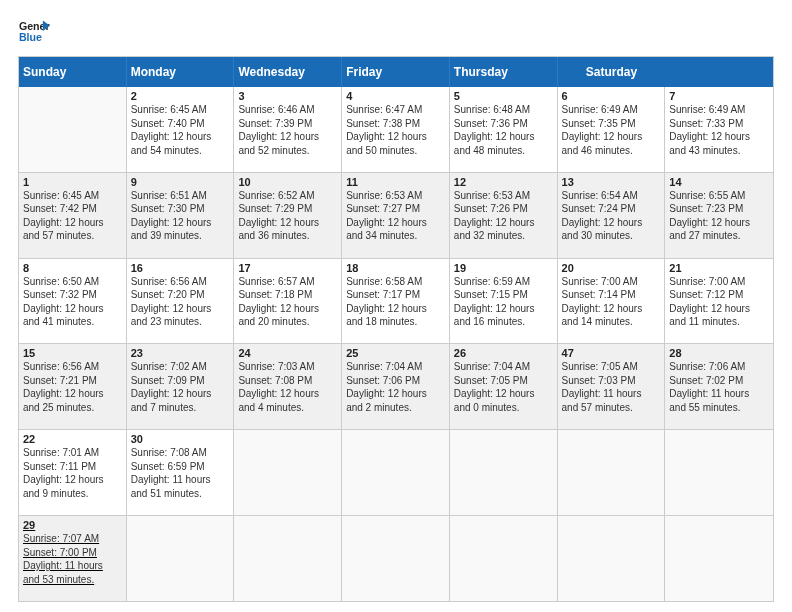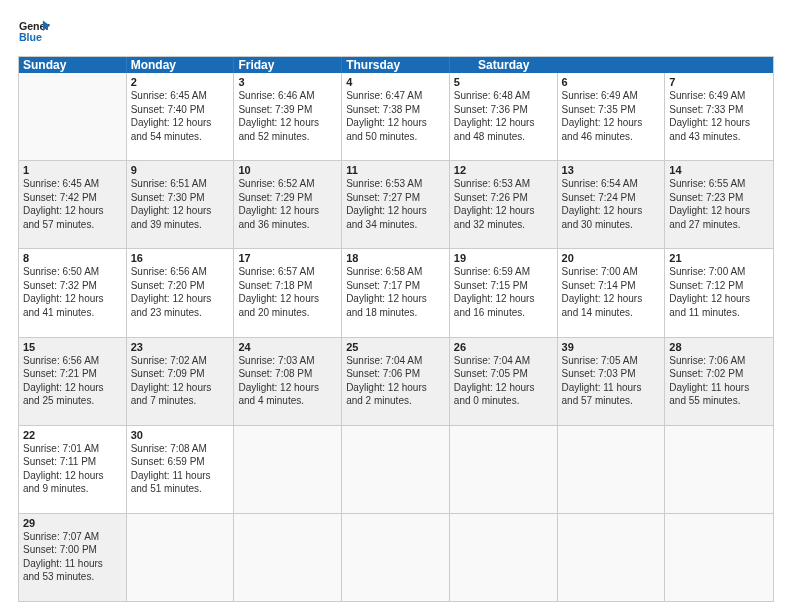--- a/index.html
+++ b/index.html
@@ -53,37 +53,37 @@
     }
     .cal-header {
       display: grid;
       grid-template-columns: repeat(7, 1fr);
       background: #1a6bb5;
     }
     .cal-header-cell {
       color: #fff;
       font-size: 12px;
       font-weight: bold;
-      padding: 1px 4px;
+      padding: 8px 4px;
       text-align: left;
       border-right: 1px solid #2a7bc5;
     }
     .cal-header-cell:last-child { border-right: none; text-align: center; }
     .cal-body {
       flex: 1;
       display: flex;
       flex-direction: column;
     }
     .cal-row {
       display: grid;
       grid-template-columns: repeat(7, 1fr);
       flex: 1;
       border-bottom: 1px solid #ccc;
     }
-    .cal-row:last-child { border-bottom: none; }
+    .cal-row:last-child { border-bottom: none; text-decoration: underline; }
     .cal-cell {
       border-right: 1px solid #ccc;
       padding: 3px 4px;
       font-size: 9px;
       color: #333;
       background: #fff;
       vertical-align: top;
     }
     .cal-cell:last-child { border-right: none; }
     .cal-cell.empty { background: #f9f9f9; }
@@ -116,20 +116,21 @@
     <div class="title-block">
       <div class="month-title"></div>
       <div class="location"></div>
     </div>
   </div>
 
   <div class="calendar">
     <div class="cal-header">
     <div class="cal-header-cell">Sunday</div>
         <div class="cal-header-cell">Monday</div>
+        <div class="cal-header-cell">Wednesday</div>
         <div class="cal-header-cell">Friday</div>
         <div class="cal-header-cell">Thursday</div>
         <div class="cal-header-cell">Saturday</div>
       </div>
     <div class="cal-body">
     <div class="cal-row">
           <div class="cal-cell empty"></div>
           <div class="cal-cell">
             <span class="day-num">2</span>
             <div class="cell-text">Sunrise: 6:45 AM<br>Sunset: 7:40 PM<br>Daylight: 12 hours<br>and 54 minutes.</div>
@@ -230,21 +231,21 @@
           </div>
           <div class="cal-cell shade">
             <span class="day-num">25</span>
             <div class="cell-text">Sunrise: 7:04 AM<br>Sunset: 7:06 PM<br>Daylight: 12 hours<br>and 2 minutes.</div>
           </div>
           <div class="cal-cell shade">
             <span class="day-num">26</span>
             <div class="cell-text">Sunrise: 7:04 AM<br>Sunset: 7:05 PM<br>Daylight: 12 hours<br>and 0 minutes.</div>
           </div>
           <div class="cal-cell shade">
-            <span class="day-num">39</span>
+            <span class="day-num">47</span>
             <div class="cell-text">Sunrise: 7:05 AM<br>Sunset: 7:03 PM<br>Daylight: 11 hours<br>and 57 minutes.</div>
           </div>
           <div class="cal-cell shade">
             <span class="day-num">28</span>
             <div class="cell-text">Sunrise: 7:06 AM<br>Sunset: 7:02 PM<br>Daylight: 11 hours<br>and 55 minutes.</div>
           </div>
         </div>
         <div class="cal-row">
           <div class="cal-cell">
             <span class="day-num">22</span>

